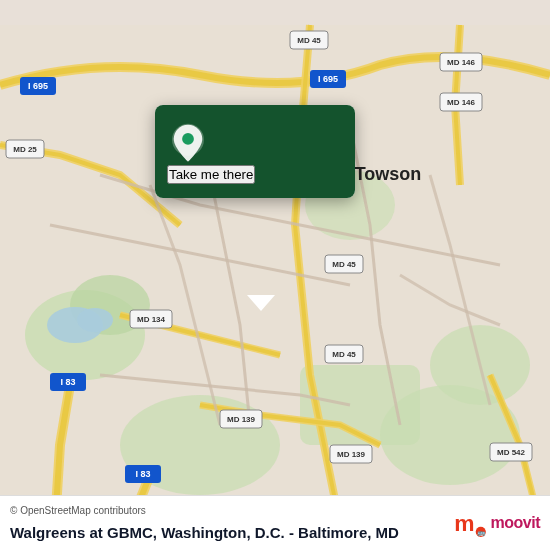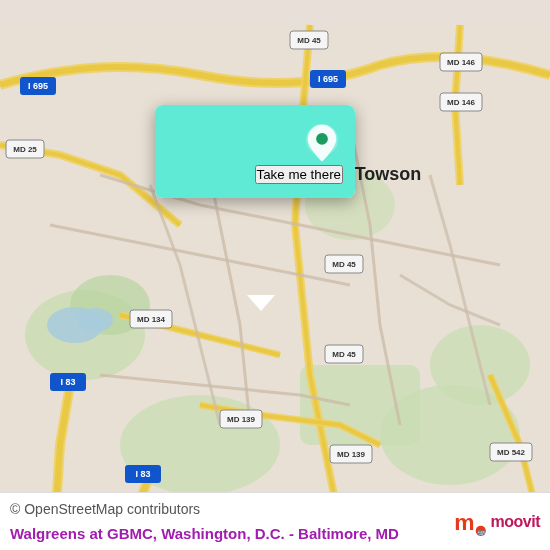--- a/index.html
+++ b/index.html
@@ -37,25 +37,25 @@
       border-radius: 8px;
       box-shadow: 0 4px 16px rgba(0,0,0,0.35);
       display: flex;
       flex-direction: column;
       align-items: center;
       overflow: hidden;
       z-index: 10;
     }
 
     #popup-green-area {
-      background-color: #5eead4;
+      background-color: #14532d;
       width: 100%;
       display: flex;
       flex-direction: column;
-      align-items: flex-end;
+      align-items: flex-start;
       padding: 18px 12px 14px 12px;
     }
 
     #location-pin-icon {
       width: 42px;
       height: 42px;
       margin-bottom: 0px;
     }
 
     
@@ -83,29 +83,29 @@
       border-top: 1px solid #ddd;
       z-index: 20;
     }
 
     #bottom-text-area {
       display: flex;
       flex-direction: column;
     }
 
     #osm-credit {
-      font-size: 14px;
+      font-size: 10px;
       color: #555;
       margin-bottom: 8px;
     }
 
     #location-title {
       font-size: 15px;
       font-weight: bold;
-      color: #a21caf;
+      color: #0f172a;
     }
 
     #moovit-logo {
       display: flex;
       align-items: center;
       gap: 2px;
     }
 
     #moovit-icon {
       width: 38px;

